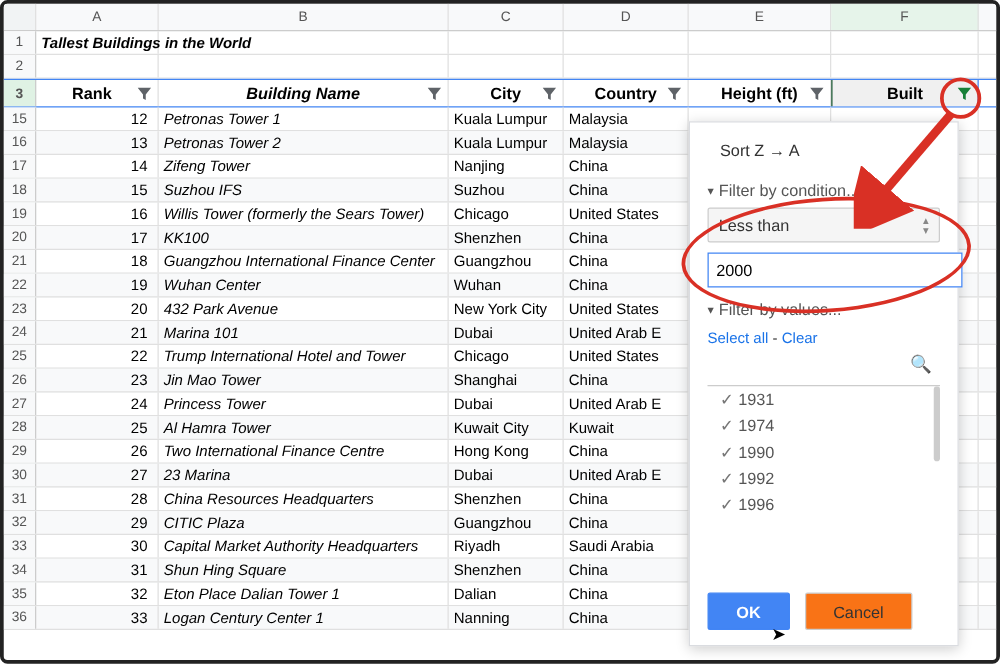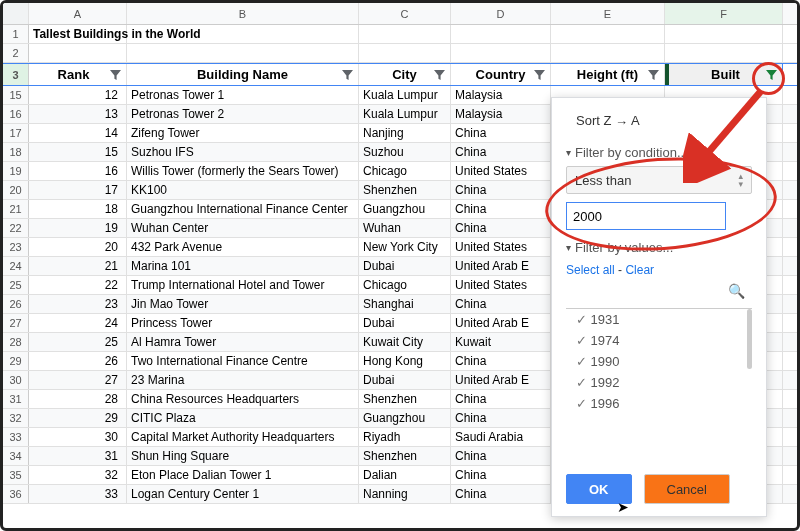--- a/index.html
+++ b/index.html
@@ -8,40 +8,40 @@
 .sheet { position: absolute; top: 0; left: 0; right: 0; bottom: 0; }
 
 .col-headers { display: flex; height: 22px; background: #f8f9fa; border-bottom: 1px solid #ccc; }
 .ch { border-right: 1px solid #e0e0e0; text-align: center; font-size: 11px; color: #555; line-height: 22px; }
 .ch-rownum { width: 26px; background: #f1f3f4; }
 .ch-a { width: 98px; } .ch-b { width: 232px; } .ch-c { width: 92px; } .ch-d { width: 100px; } .ch-e { width: 114px; } .ch-f { width: 118px; background: #e6f4ea; }
 
 .row { display: flex; height: 19px; border-bottom: 1px solid #e0e0e0; font-size: 12px; }
 .rownum { width: 26px; background: #f8f9fa; border-right: 1px solid #ccc; text-align: center; color: #555; font-size: 11px; line-height: 19px; }
 .cell { border-right: 1px solid #e0e0e0; padding: 0 4px; line-height: 19px; overflow: hidden; white-space: nowrap; }
-.c-a { width: 98px; text-align: right; padding-right: 8px; } .c-b { width: 232px; } .c-c { width: 92px; } .c-d { width: 100px; } .c-e { width: 114px; text-align: center; } .c-f { width: 118px; }
+.c-a { width: 98px; text-align: right; padding-right: 8px; } .c-b { width: 232px; font-style: italic; } .c-c { width: 92px; } .c-d { width: 100px; } .c-e { width: 114px; text-align: center; } .c-f { width: 118px; }
 
 .title-row .cell { font-weight: bold; }
 .rownum.active { background: #c8e6c9; }
 
 .header-row { display: flex; height: 23px; border-top: 1px solid #4285f4; border-bottom: 1px solid #4285f4; background: #fff; font-size: 13px; font-weight: bold; }
 .header-row .rownum { background: #dff2e4; line-height: 23px; }
 .hcell { border-right: 1px solid #e0e0e0; position: relative; display: flex; align-items: center; justify-content: center; }
-.hcell.c-f { background: #f0f0f0; border-left: 4px solid #14532d; border-right: 1px solid #4285f4; }
+.hcell.c-f { background: #f0f0f0; border-left: 1px solid #14532d; border-right: 1px solid #4285f4; }
 .filter-icon { position: absolute; right: 4px; top: 4px; width: 14px; height: 14px; display: flex; align-items: center; justify-content: center; }
 .filter-icon svg { width: 11px; height: 11px; }
 .alt { background: #f8f9fa; }
 
 .filter-panel { position: absolute; top: 94px; left: 548px; width: 216px; height: 420px; background: #fff; border: 1px solid #dadce0; box-shadow: 0 2px 10px rgba(0,0,0,.2); font-size: 13px; padding: 8px 14px; color: #333; }
 .fp-item { padding: 7px 0 7px 10px; cursor: default; }
 .fp-section-hd { padding: 10px 0 6px 0; color: #555; font-size: 13px; display: flex; align-items: center; gap: 4px; }
 .caret { font-size: 10px; }
 .fp-select { width: 186px; height: 28px; border: 1px solid #ccc; background: #f5f5f5; border-radius: 2px; padding: 0 8px; display: flex; align-items: center; justify-content: space-between; font-size: 13px; margin-bottom: 8px; }
 .fp-select .arrows { font-size: 9px; line-height: 8px; color: #888; display: flex; flex-direction: column; }
-.fp-input { width: 160px; height: 28px; border: 1px solid #4285f4; padding: 0 6px; font-size: 13px; outline: none; }
+.fp-input { width: 204px; height: 28px; border: 1px solid #4285f4; padding: 0 6px; font-size: 13px; outline: none; }
 .link { color: #1a73e8; font-size: 12px; margin-top: 20px; }
 .values-search { width: 186px; height: 26px; border: none; border-bottom: 1px solid #ccc; margin-top:4px; }
 .search-wrap { position: relative; }
 .search-wrap .mag { position: absolute; right: 6px; top: 4px; font-size: 14px; color: #555; }
 .filt-top { position: absolute; right: 14px; top: 192px; font-size: 14px; }
 .values-list { margin-top: 0; height: 110px; overflow: hidden; position: relative; }
 .values-list::after { content:''; position:absolute; right:0; top:0; width:5px; height:60px; background:#ccc; border-radius:3px; }
 .vl-item { padding: 3px 0 3px 10px; color: #555; font-size: 13px; }
 .vl-item::before { content: '✓ '; color: #777; }
 .fp-buttons { position: absolute; bottom: 12px; left: 14px; display: flex; gap: 12px; }

